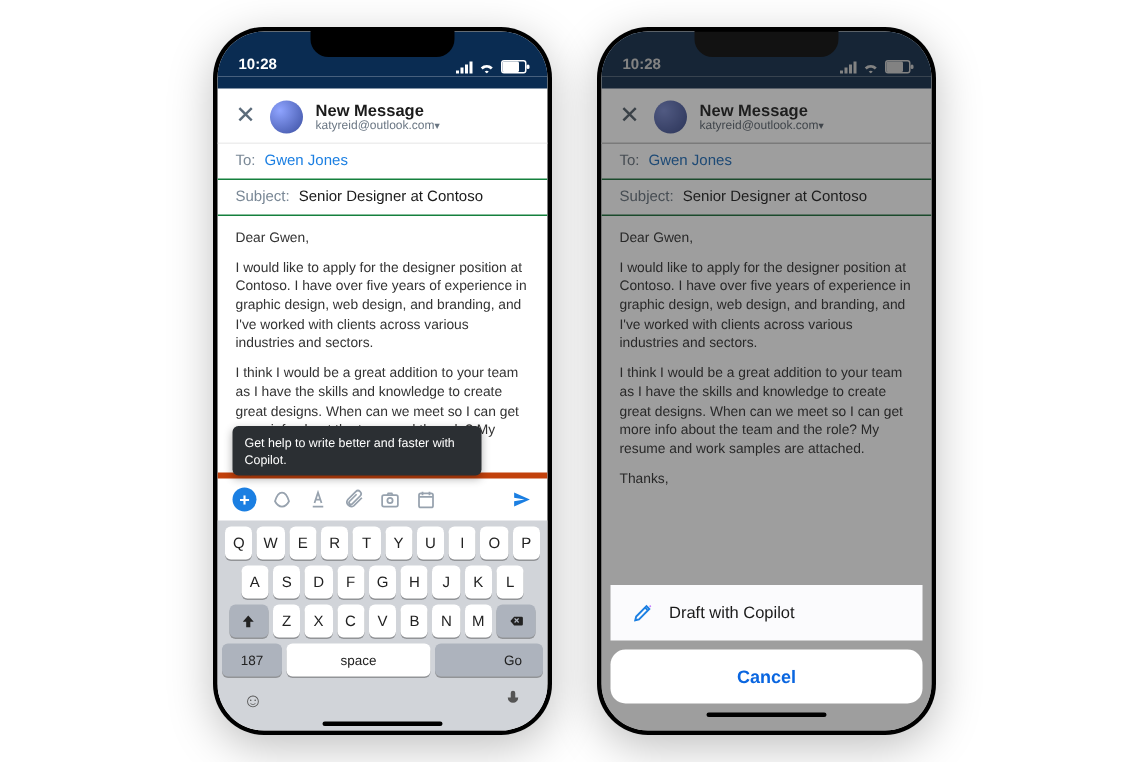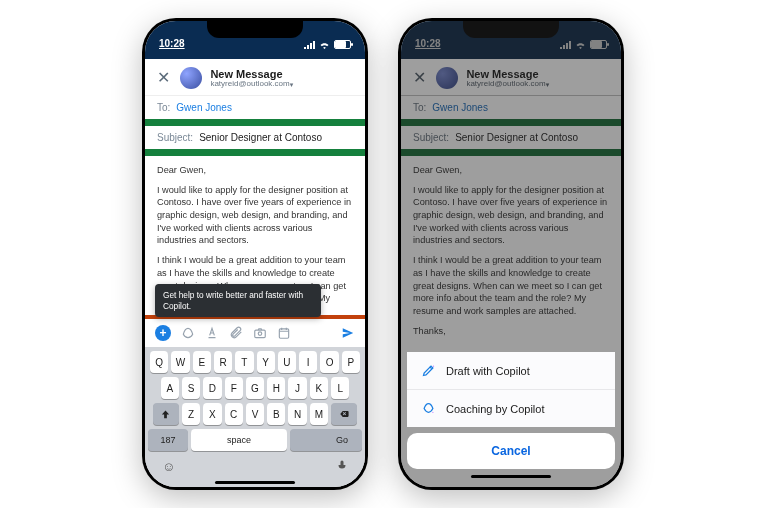--- a/index.html
+++ b/index.html
@@ -53,21 +53,20 @@
   .statusbar {
     height: 28px;
     display: flex;
     align-items: flex-end;
     justify-content: space-between;
     padding: 0 14px 2px;
     font-size: 10px;
     font-weight: 600;
     color: #fff;
     background: #0a2c52;
-    text-decoration: underline;
   }
   .statusbar.light { color: #fff; }
   .status-icons { display: flex; gap: 4px; align-items: center; }
   .sig-bars { display: flex; gap: 1px; align-items: flex-end; height: 8px; }
   .sig-bars span { width: 2px; background: #fff; display: block; }
   .sig-bars span:nth-child(1){height:2px}
   .sig-bars span:nth-child(2){height:4px}
   .sig-bars span:nth-child(3){height:6px}
   .sig-bars span:nth-child(4){height:8px}
   .battery {
@@ -92,21 +91,21 @@
   }
   .hdr-text { line-height: 1.1; }
   .title-row { font-size: 11px; font-weight: 700; color: #1a1a1a; }
   .subt { font-size: 8px; color: #6a7683; display:flex; align-items:flex-end; gap:0; }
   .chev { font-size: 7px; color:#6a7683; }
   .row-field {
     display: flex;
     align-items: center;
     gap: 6px;
     padding: 6px 12px;
-    border-bottom: 7px solid #15803d;
+    border-bottom: 1px solid #15803d;
     font-size: 10px;
   }
   .row-field .lab { color: #7a8896; }
   .row-field .val { color: #1b7fe2; }
   .row-field .val.black { color: #1a1a1a; }
 
   .body {
     padding: 8px 12px 4px;
     font-size: 9.2px;
     color: #333;
@@ -442,29 +441,20 @@
           <div class="opt">
             <span class="opt-ic">
               <svg viewBox="0 0 24 24" fill="none" stroke="#1b7fe2" stroke-width="2">
                   <path d="M4 20l4-1 11-11-3-3L5 16l-1 4z"></path>
                   <path d="M14 6l3 3"></path>
                   <circle cx="20" cy="5" r="1" fill="#c47dff" stroke="none"></circle>
                 </svg>
             </span>
             <span>Draft with Copilot</span>
           </div>
-          <div class="opt">
-            <span class="opt-ic">
-              <svg viewBox="0 0 24 24" fill="none" stroke="#1b7fe2" stroke-width="2">
-                  <path d="M5 12c2-6 4-8 7-8s5 2 7 8c-2 4-4 6-7 6s-5-2-7-6z"></path>
-                  <circle cx="19" cy="18" r="1" fill="#c47dff" stroke="none"></circle>
-                </svg>
-            </span>
-            <span>Coaching by Copilot</span>
-          </div>
         </div>
         <div class="cancel-sheet">Cancel</div>
         <div class="home-ind" style="background:#000;"></div>
       </div>
 
     </div>
   </div>
 
 </div>
 

